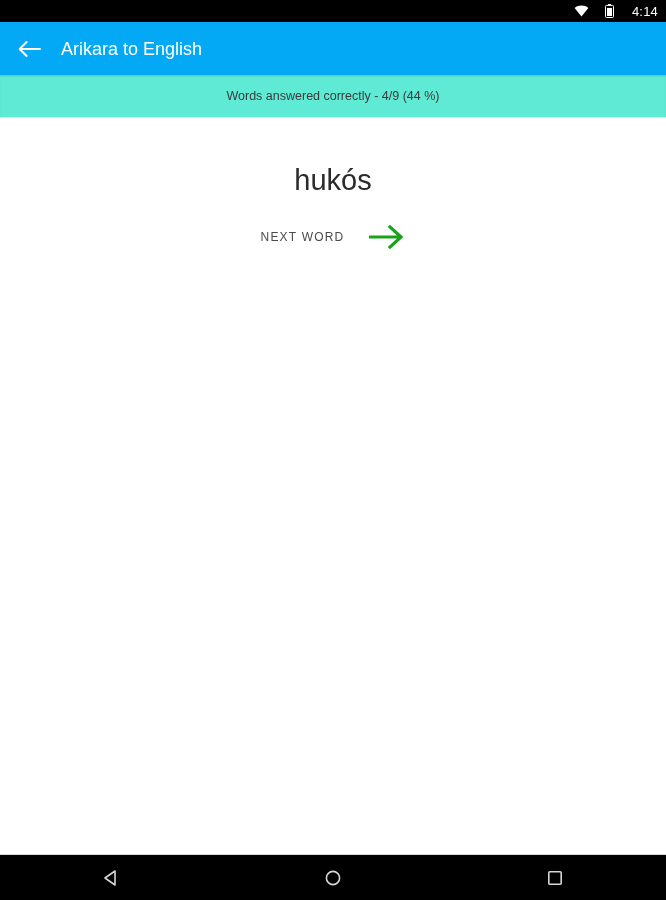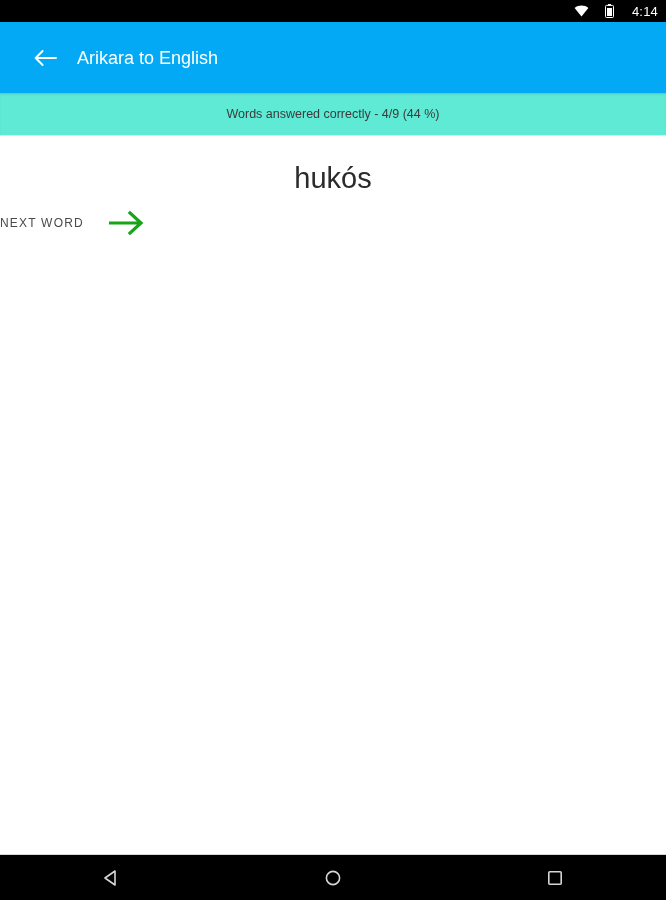--- a/index.html
+++ b/index.html
@@ -42,25 +42,25 @@
     color: #ffffff;
     font-size: 13px;
     line-height: 13px;
     letter-spacing: 0.2px;
     font-family: "Liberation Sans", sans-serif;
     margin-left: 2px;
   }
 
   
   .toolbar {
-    height: 71px;
+    height: 53px;
     background: #03a9f4;
     display: flex;
     align-items: center;
-    padding-left: 32px;
+    padding-left: 16px;
     flex: 0 0 auto;
   }
   .back-icon {
     width: 26px;
     height: 26px;
     display: flex;
     align-items: center;
     justify-content: center;
     margin-right: 19px;
     cursor: pointer;
@@ -93,21 +93,21 @@
   .content {
     flex: 1 1 auto;
     background: #ffffff;
     position: relative;
   }
   .prompt-word {
     text-align: center;
     font-size: 29px;
     color: #2b2b2b;
     font-family: "Liberation Sans", sans-serif;
-    margin-top: 24px;
+    margin-top: 44px;
     line-height: 36px;
     font-weight: 400;
   }
 
   .answers {
     margin-top: 28px;
     padding: 0 33px;
     display: flex;
     flex-direction: column;
     gap: 22px;
@@ -129,24 +129,24 @@
     font-size: 17px;
     font-family: "Liberation Sans", sans-serif;
     letter-spacing: 0.2px;
   }
   .answer-btn.neutral { background: #03a9f4; }
   .answer-btn.wrong   { background: #f20000; }
   .answer-btn.correct { background: #00e800; }
 
   
   .next-row {
-    margin-top: 14px;
-    display: flex;
-    align-items: center;
-    justify-content: flex-start;
+    margin-top: 26px;
+    display: flex;
+    align-items: center;
+    justify-content: center;
     gap: 25px;
     cursor: pointer;
   }
   .next-label {
     font-size: 12px;
     letter-spacing: 1.2px;
     color: #4a4a4a;
     font-family: "Liberation Sans", sans-serif;
   }
   .next-arrow {

